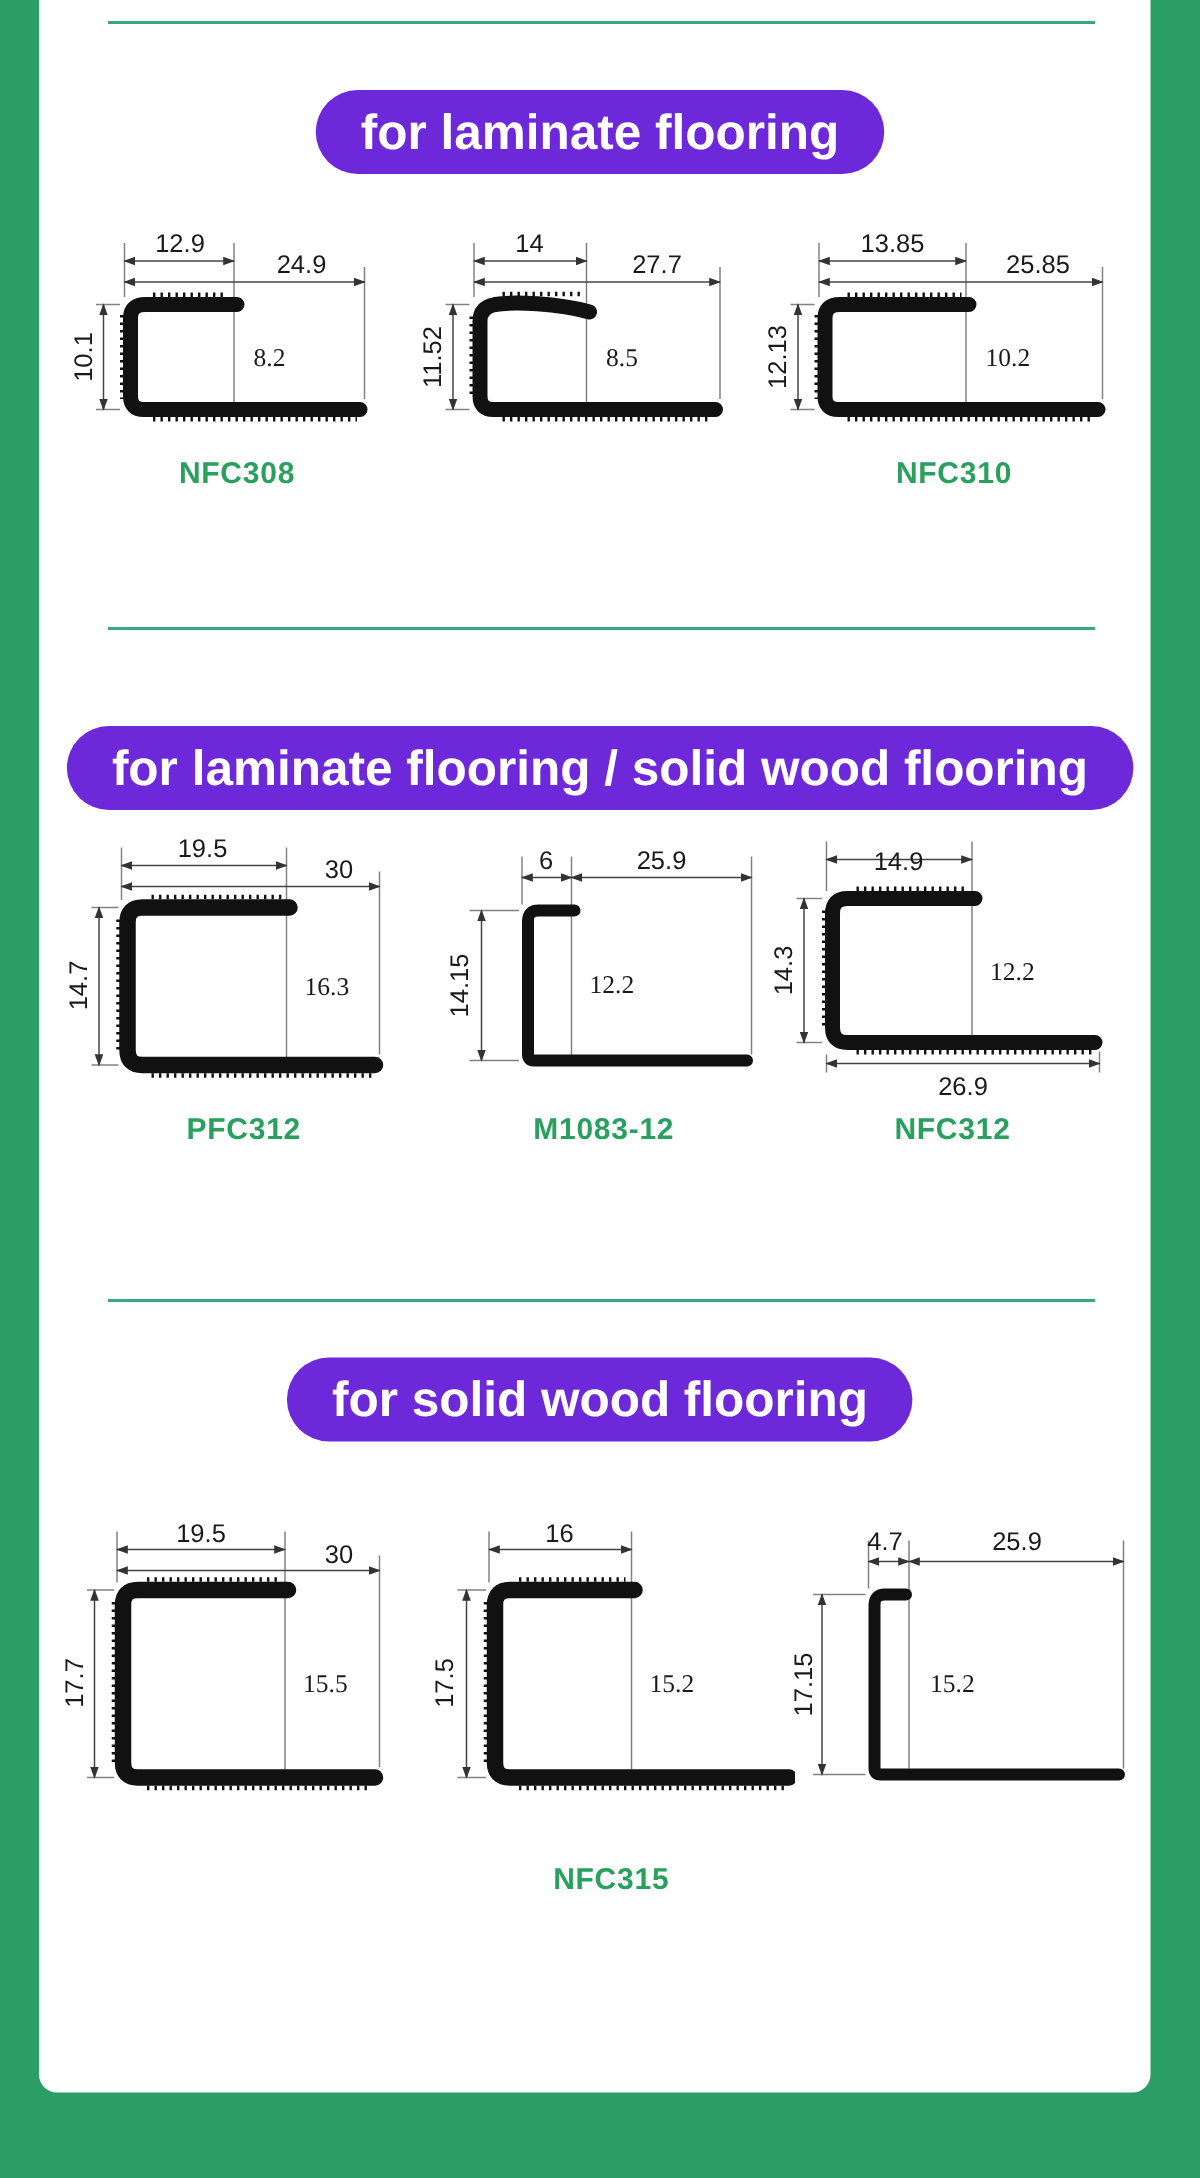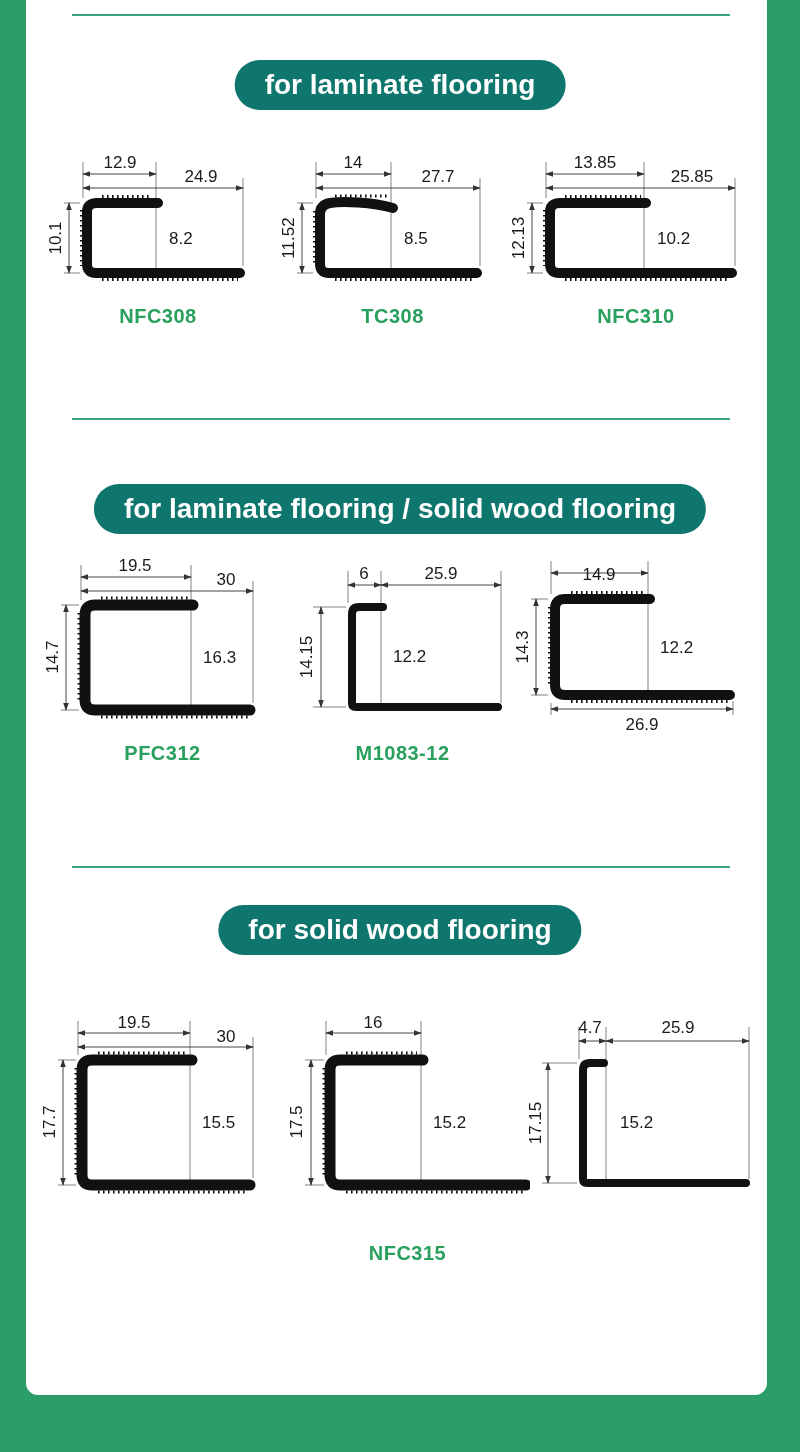--- a/index.html
+++ b/index.html
@@ -1,25 +1,25 @@
 <!DOCTYPE html>
 <html><head>
 <meta charset="utf-8">
 <style>
   html,body{margin:0;padding:0;background:#fff;}
   .page{position:relative;width:800px;height:1452px;background:#2b9e68;font-family:"Liberation Sans",sans-serif;overflow:hidden;}
   .content{position:absolute;left:26px;top:0;width:741px;height:1395px;background:#ffffff;border-radius:0 0 12px 12px;}
   .rule{position:absolute;left:72px;width:658px;height:2px;background:#3aa67c;}
-  .badge{position:absolute;left:400px;transform:translateX(-50%);background:#0f766e;color:#fff;
-         font-size:28px;font-weight:700;padding:9px 30px;border-radius:32px;white-space:nowrap;}
+  .badge{position:absolute;left:400px;transform:translateX(-50%);background:#6d28d9;color:#fff;
+         font-size:33px;font-weight:700;padding:9px 30px;border-radius:32px;white-space:nowrap;}
   .card{position:absolute;}
   .card svg{position:absolute;left:0;top:0;display:block;}
   .dl{position:absolute;font-size:17px;color:#1a1a1a;white-space:nowrap;}
   .ctr{transform:translate(-50%,-50%);}
-  .ml{transform:translate(0,-50%);}
+  .ml{transform:translate(0,-50%);font-family:Liberation Serif, serif;}
   .rot{transform:translate(-50%,-50%) rotate(-90deg);}
   .pname{position:absolute;text-align:center;font-size:20px;font-weight:700;color:#29a05e;letter-spacing:.5px;}
   .prof{fill:none;stroke:#111;stroke-linecap:round;stroke-linejoin:round;}
   .knurl{fill:none;stroke:#111;stroke-width:3;stroke-dasharray:1.6 3.4;}
   .dim{stroke:#444;stroke-width:1;}
   .ext{stroke:#828282;stroke-width:1;}
 </style>
 </head>
 <body>
 
@@ -94,21 +94,20 @@
       <path class="knurl" d="M53,131.5 H218"></path>
       <path class="prof" stroke-width="10" d="M134,55 H48 Q38,55 38,64 V116 Q38,125 47,125 H220"></path>
     </svg>
     <div class="dl ctr" style="left:83px;top:15px">13.85</div>
     <div class="dl ctr" style="left:180px;top:29px">25.85</div>
     <div class="dl rot" style="left:7px;top:90px">12.13</div>
     <div class="dl ml" style="left:145px;top:91px">10.2</div>
   </div>
 
   <div class="pname" style="left:48px;top:305px;width:220px">NFC308</div>
-  <div class="pname" style="left:280px;top:305px;width:225px">TC308</div>
   <div class="pname" style="left:512px;top:305px;width:248px">NFC310</div>
 
   <div class="rule" style="top:418px"></div>
   <div class="badge" style="top:484px">for laminate flooring / solid wood flooring</div>
 
   <div class="card" style="left:45px;top:555px;width:235px;height:180px">
     <svg width="235" height="180" viewBox="0 0 235 180">
       <line class="ext" x1="36" y1="10" x2="36" y2="45"></line>
       <line class="ext" x1="146" y1="10" x2="146" y2="150"></line>
       <line class="ext" x1="208" y1="26" x2="208" y2="148"></line>
@@ -163,20 +162,21 @@
       <path class="prof" stroke-width="10" d="M135,44 H50 Q40,44 40,54 V130 Q40,140 50,140 H215"></path>
     </svg>
     <div class="dl ctr" style="left:84px;top:20px">14.9</div>
     <div class="dl rot" style="left:8px;top:92px">14.3</div>
     <div class="dl ml" style="left:145px;top:93px">12.2</div>
     <div class="dl ctr" style="left:127px;top:170px">26.9</div>
   </div>
 
   <div class="pname" style="left:45px;top:742px;width:235px">PFC312</div>
   <div class="pname" style="left:295px;top:742px;width:215px">M1083-12</div>
+  <div class="pname" style="left:515px;top:742px;width:240px">NFC312</div>
 
   <div class="rule" style="top:866px"></div>
   <div class="badge" style="top:905px">for solid wood flooring</div>
 
   <div class="card" style="left:42px;top:1015px;width:240px;height:200px">
     <svg width="240" height="200" viewBox="0 0 240 200">
       <line class="ext" x1="36" y1="6" x2="36" y2="40"></line>
       <line class="ext" x1="148" y1="6" x2="148" y2="165"></line>
       <line class="ext" x1="211" y1="22" x2="211" y2="163"></line>
       <line class="ext" x1="16" y1="45" x2="34" y2="45"></line>

